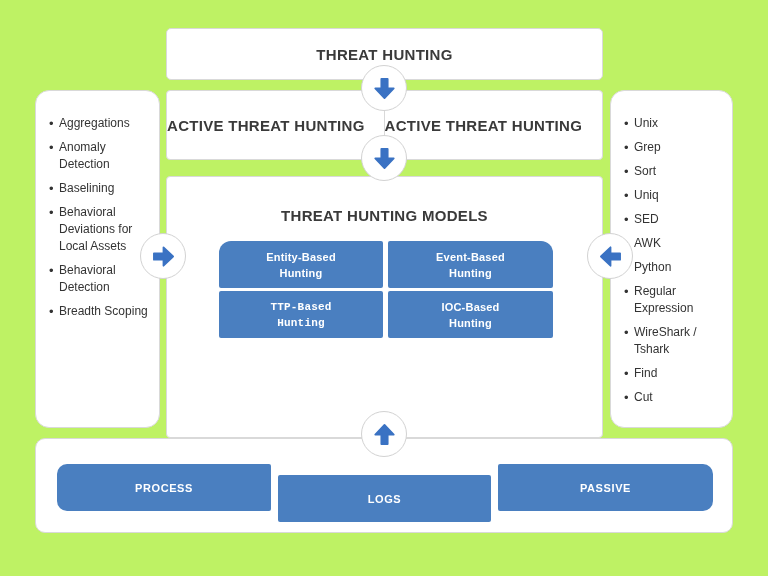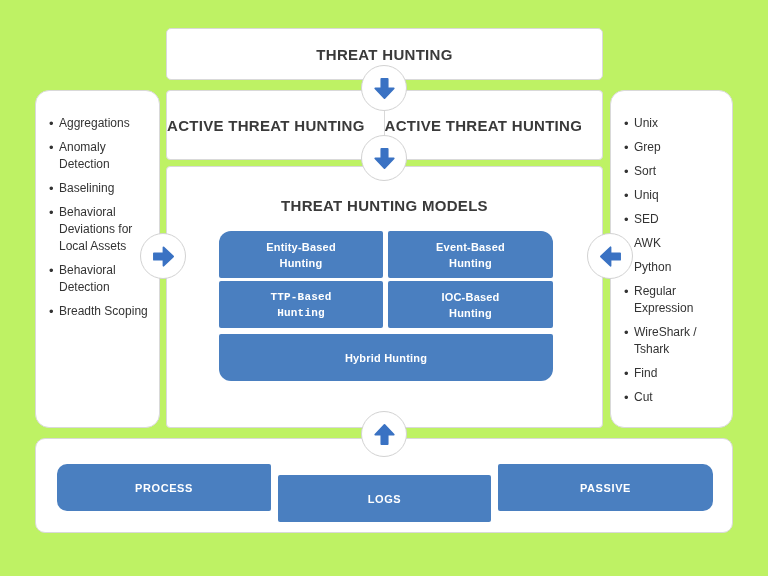--- a/index.html
+++ b/index.html
@@ -17,21 +17,21 @@
     color: #3a3a3a;
   }
   .box {
     position: absolute;
     background: #ffffff;
     border: 1.6px solid #d9d9d9;
     box-sizing: border-box;
   }
   .top-box    { left: 166px; top: 28px;  width: 437px; height: 52px;  border-radius: 5px; display:flex; align-items:center; justify-content:center; }
   .row2-box   { left: 166px; top: 90px;  width: 437px; height: 70px;  border-radius: 4px; display:flex; }
-  .models-box { left: 166px; top: 166px; width: 437px; height: 262px; border-radius: 4px; }
+  .models-box { left: 166px; top: 176px; width: 437px; height: 262px; border-radius: 4px; }
   .left-panel { left: 35px;  top: 90px;  width: 125px; height: 338px; border-radius: 14px; }
   .right-panel{ left: 610px; top: 90px;  width: 123px; height: 338px; border-radius: 14px; }
   .bottom-box { left: 35px;  top: 438px; width: 698px; height: 95px;  border-radius: 10px; padding-left: 24px; }
 
   .h1 {
     font-size: 15px;
     font-weight: 700;
     letter-spacing: 0.3px;
     color: #3a3a3a;
     white-space: nowrap;
@@ -153,21 +153,20 @@
   <div class="box models-box">
     <div class="h1 models-title">THREAT HUNTING MODELS</div>
     <div class="btn btn-entity">Entity-Based
 Hunting</div>
     <div class="btn btn-event">Event-Based
 Hunting</div>
     <div class="btn btn-ttp">TTP-Based
 Hunting</div>
     <div class="btn btn-ioc">IOC-Based
 Hunting</div>
-    <div class="btn btn-hybrid">Hybrid Hunting</div>
   </div>
 
   <div class="box left-panel">
     <ul class="bullet-list">
       <li>Aggregations</li>
       <li>Anomaly Detection</li>
       <li>Baselining</li>
       <li>Behavioral Deviations for Local Assets</li>
       <li>Behavioral Detection</li>
       <li>Breadth Scoping</li>

